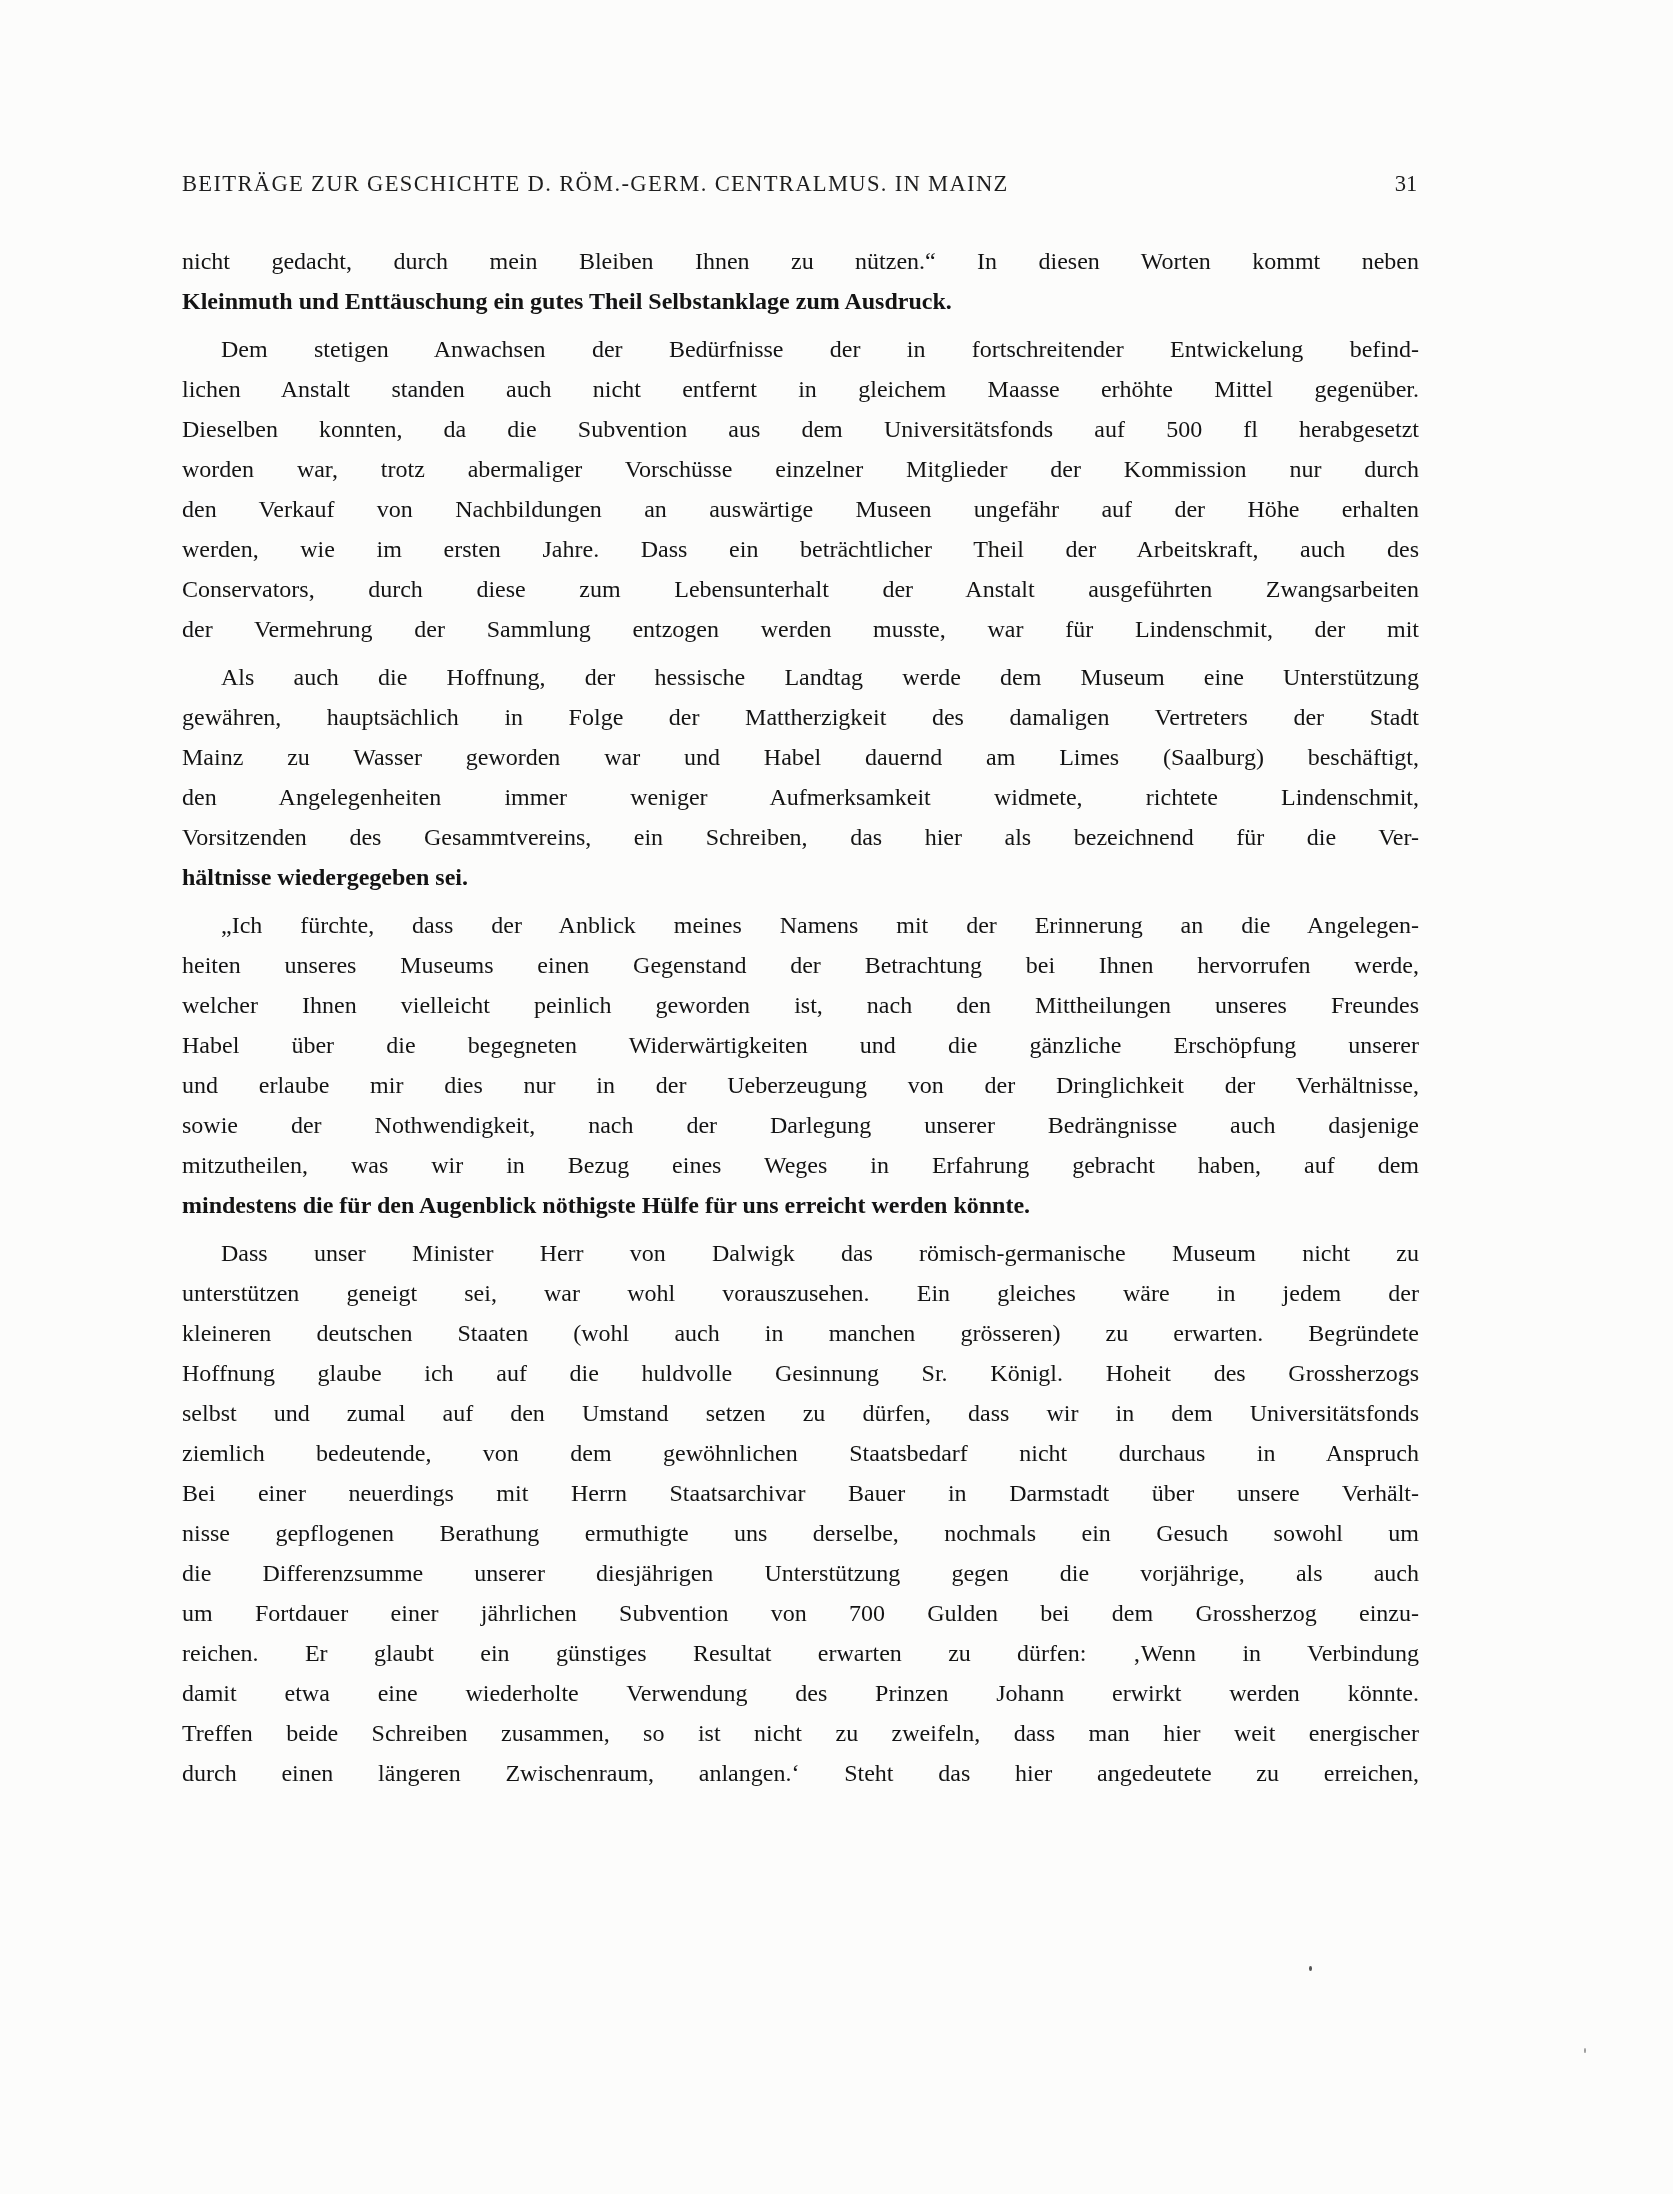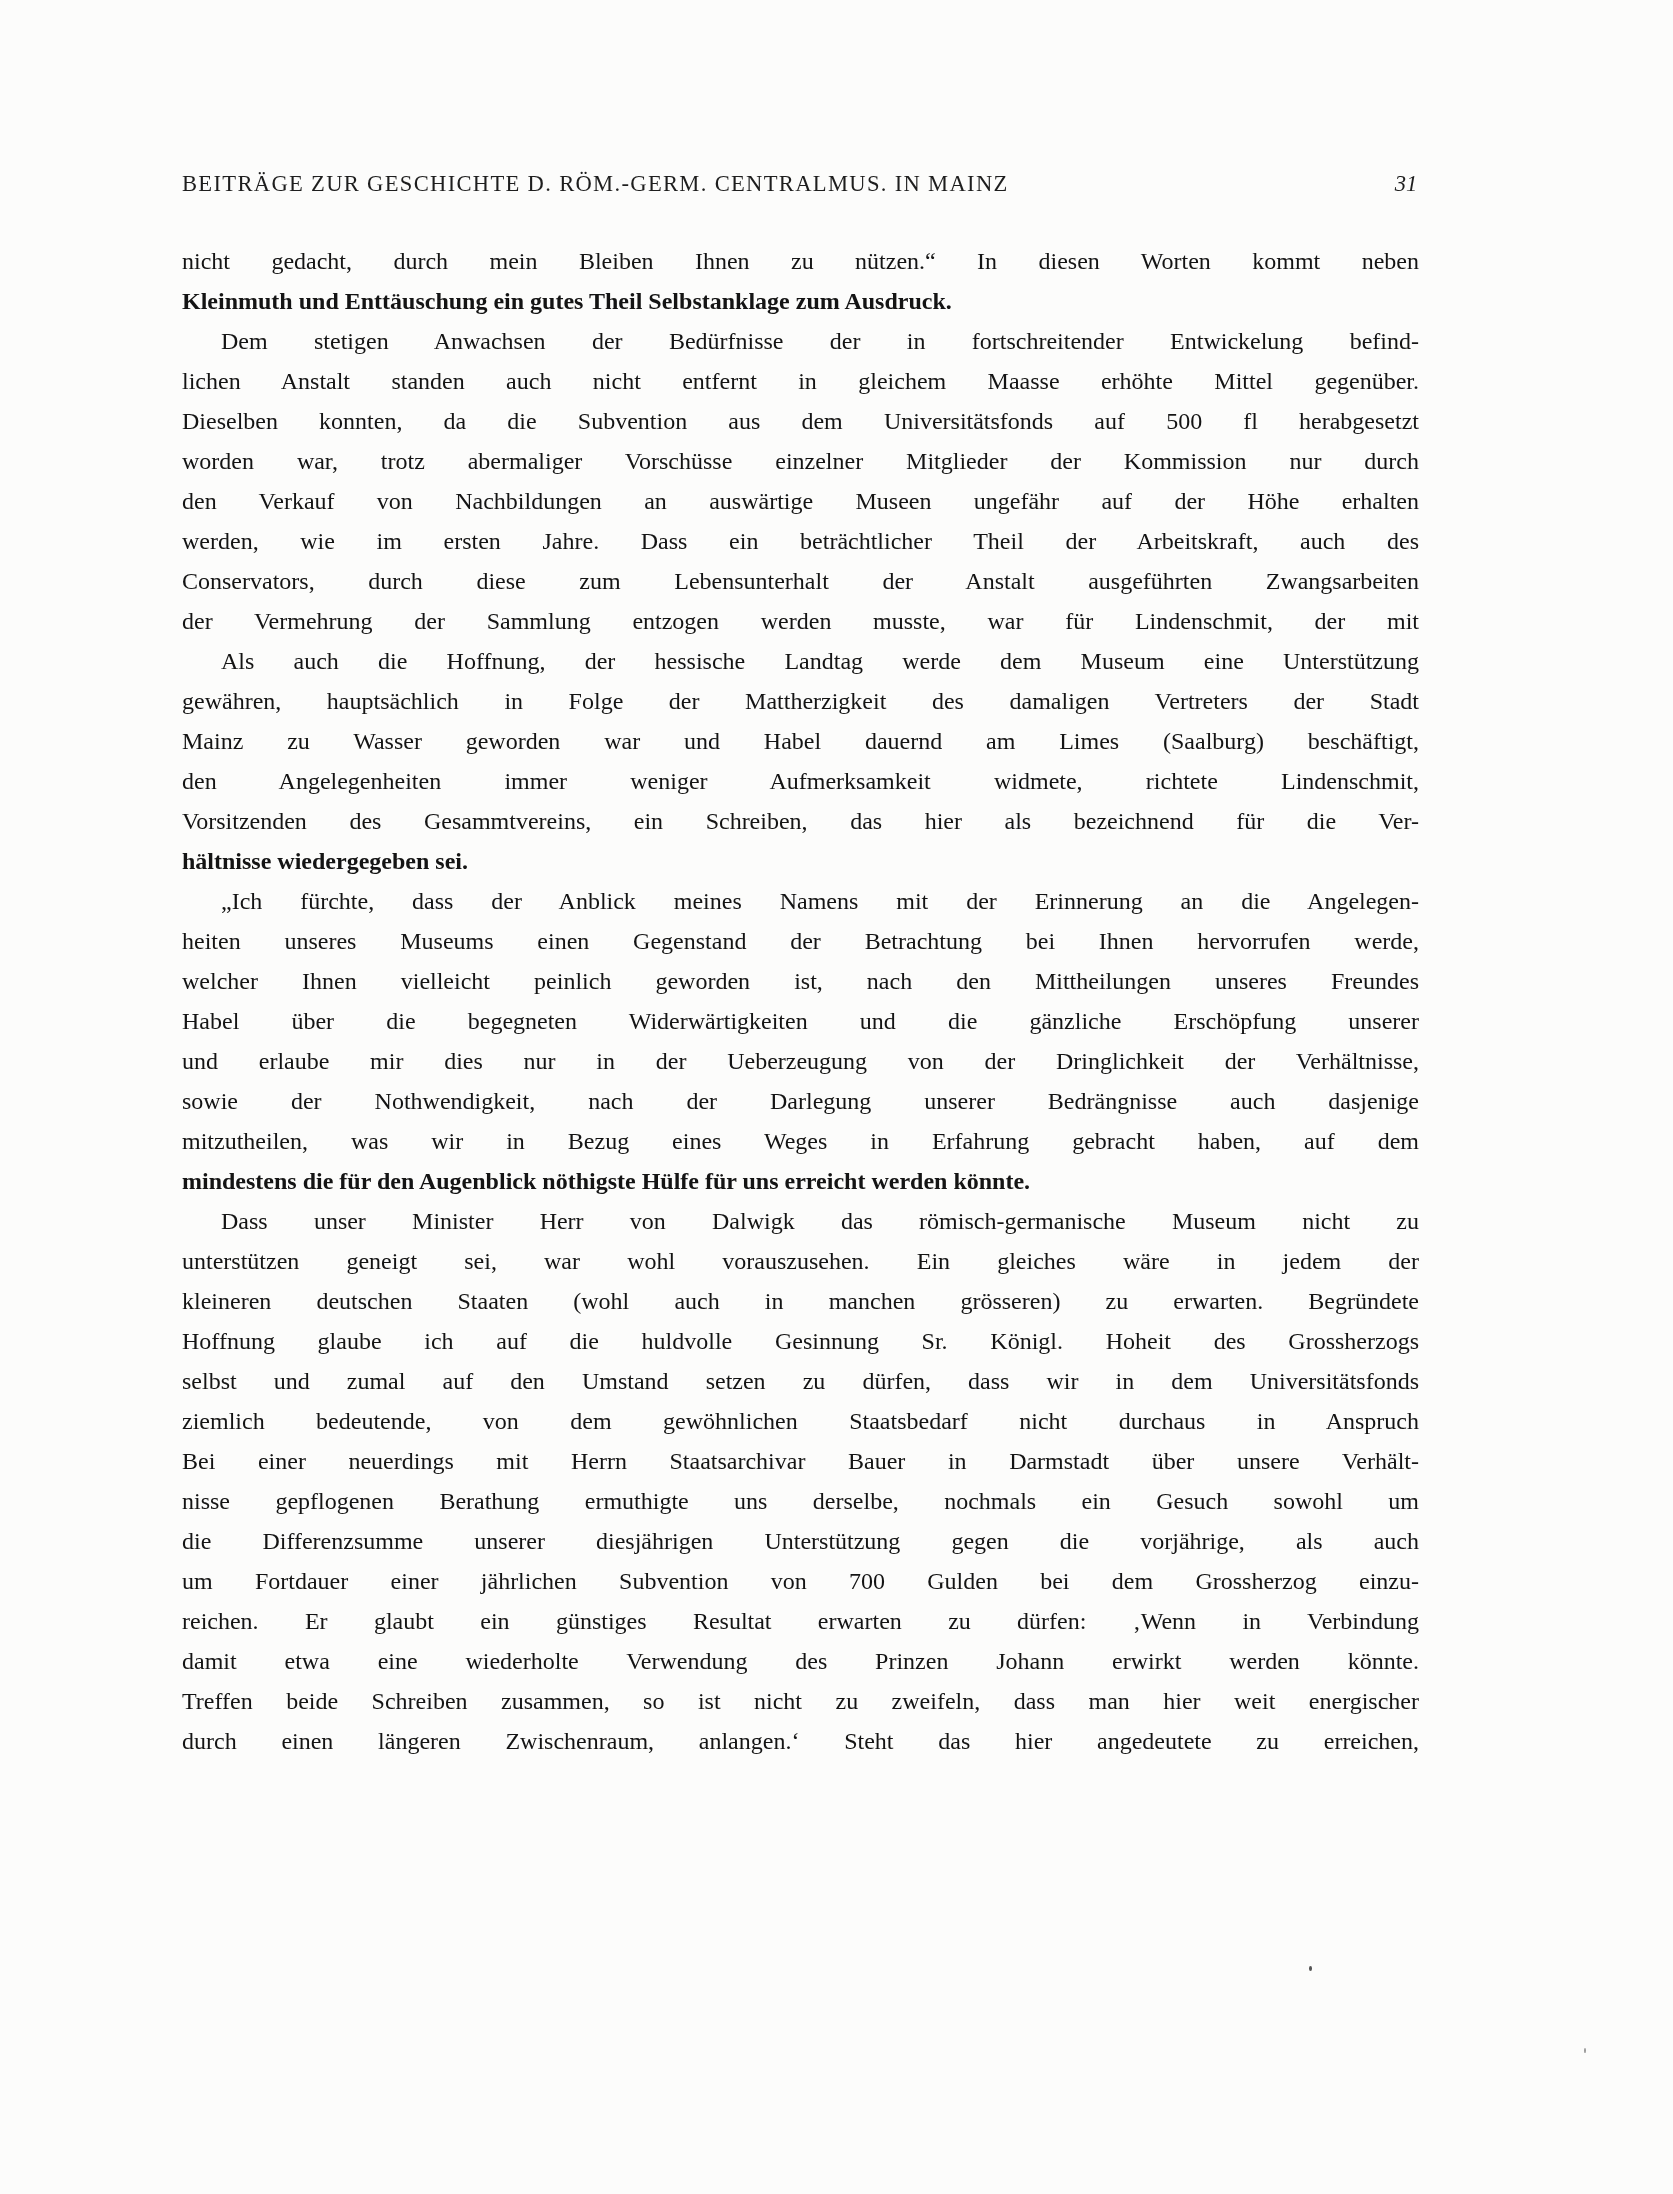--- a/index.html
+++ b/index.html
@@ -36,40 +36,40 @@
       position: absolute;
       left: 0;
       top: 0;
       white-space: nowrap;
     }
     .running-head .folio {
       position: absolute;
       right: 1.7px;
       top: 0;
       letter-spacing: 0;
-      font-style: italic;
     }
     .body-text {
       position: absolute;
       left: 182px;
       top: 241px;
       width: 1237px;
     }
     .line {
       display: block;
       height: 40px;
       line-height: 40px;
       font-size: 24px;
       white-space: nowrap;
       text-align: justify;
       text-align-last: justify;
       overflow: visible;
     }
     .line.indent {
       padding-left: 39px;
+      margin-top: 8px;
     }
     .line.last {
       text-align-last: left;
       font-weight: bold;
     }
     .speck {
       position: absolute;
       background: #555;
       border-radius: 50%;
     }

